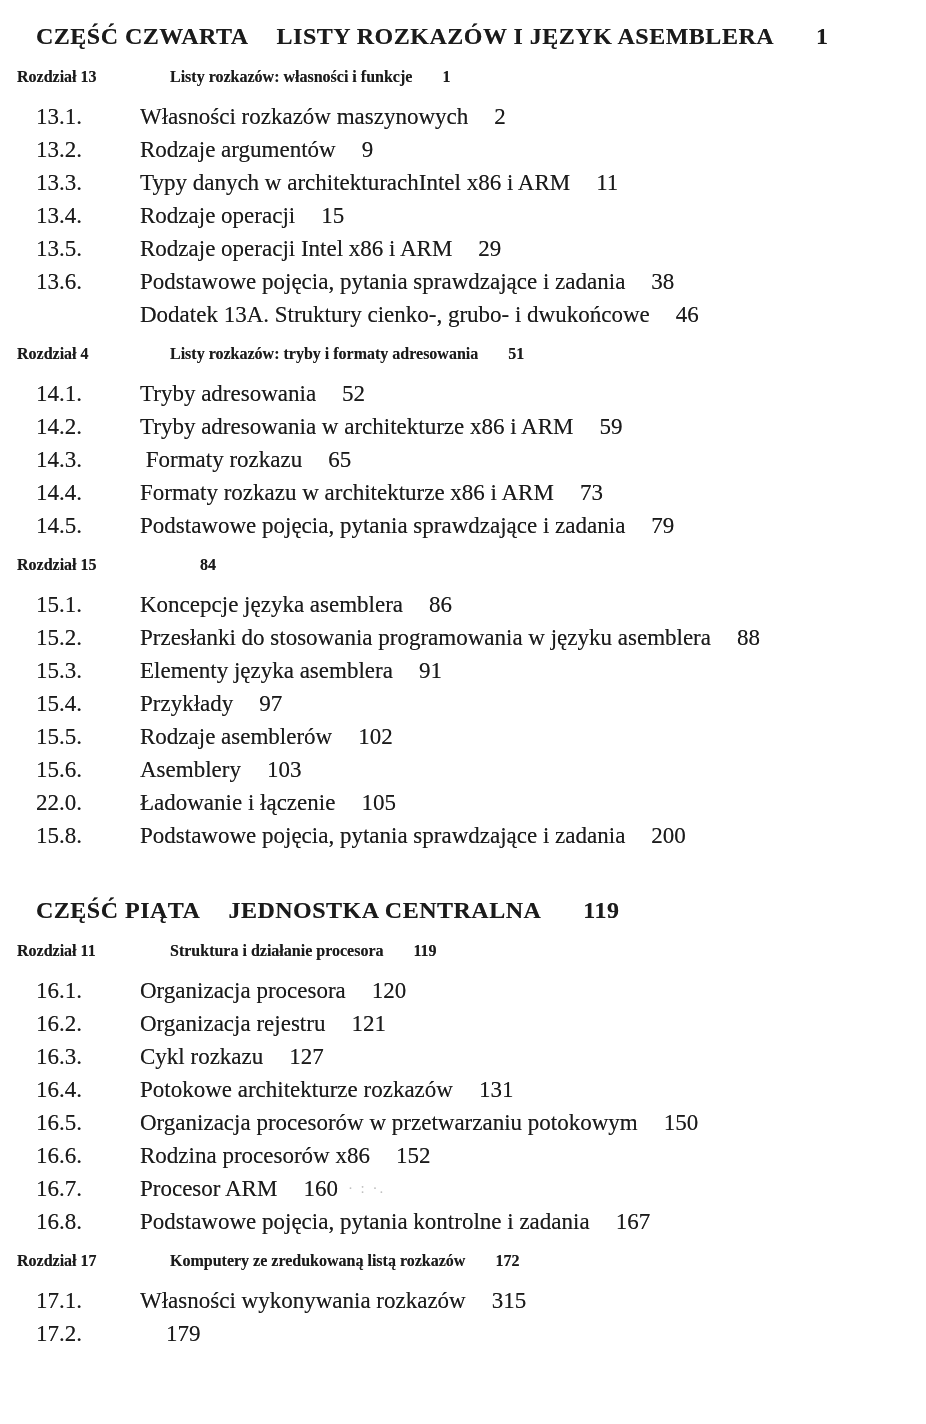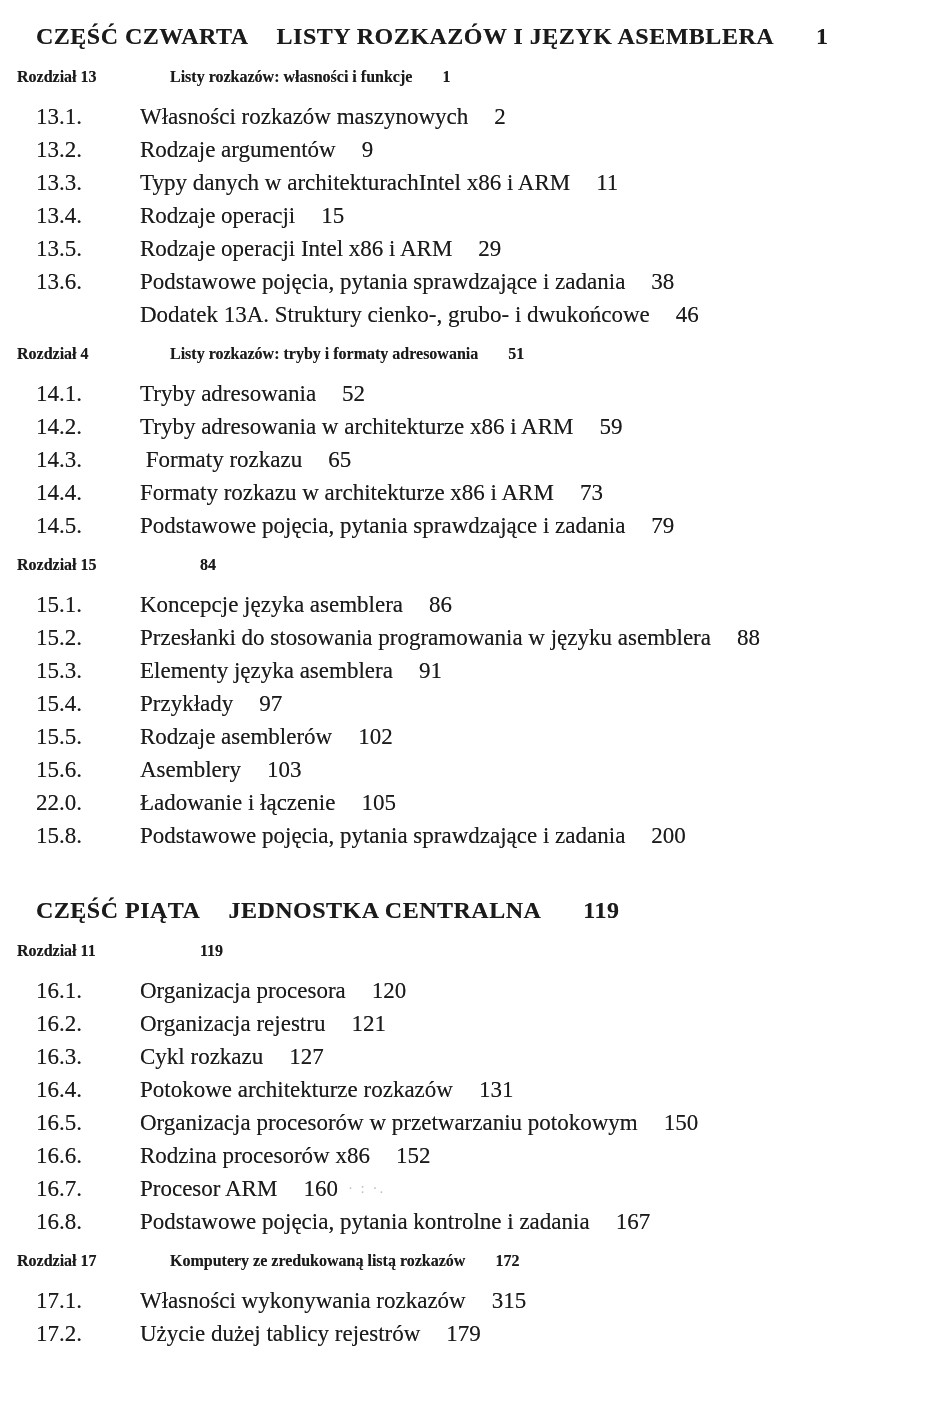--- a/index.html
+++ b/index.html
@@ -90,26 +90,26 @@
       <div class="row chapter"><span class="c-label">Rozdział 15</span><span class="c-page">84</span></div>
       <div class="row section"><span class="s-num">15.1.</span><span class="s-title">Koncepcje języka asemblera</span><span class="s-page">86</span></div>
       <div class="row section"><span class="s-num">15.2.</span><span class="s-title">Przesłanki do stosowania programowania w języku asemblera</span><span class="s-page">88</span></div>
       <div class="row section"><span class="s-num">15.3.</span><span class="s-title">Elementy języka asemblera</span><span class="s-page">91</span></div>
       <div class="row section"><span class="s-num">15.4.</span><span class="s-title">Przykłady</span><span class="s-page">97</span></div>
       <div class="row section"><span class="s-num">15.5.</span><span class="s-title">Rodzaje asemblerów</span><span class="s-page">102</span></div>
       <div class="row section"><span class="s-num">15.6.</span><span class="s-title">Asemblery</span><span class="s-page">103</span></div>
       <div class="row section"><span class="s-num">22.0.</span><span class="s-title">Ładowanie i łączenie</span><span class="s-page">105</span></div>
       <div class="row section"><span class="s-num">15.8.</span><span class="s-title">Podstawowe pojęcia, pytania sprawdzające i zadania</span><span class="s-page">200</span></div>
       <div class="row part"><span class="p-label">CZĘŚĆ PIĄTA</span><span class="p-title">JEDNOSTKA CENTRALNA</span><span class="p-page">119</span></div>
-      <div class="row chapter"><span class="c-label">Rozdział 11</span><span class="c-page">119</span></div>
+      <div class="row chapter"><span class="c-label">Rozdział 11</span><span class="c-title">Struktura i działanie procesora</span><span class="c-page">119</span></div>
       <div class="row section"><span class="s-num">16.1.</span><span class="s-title">Organizacja procesora</span><span class="s-page">120</span></div>
       <div class="row section"><span class="s-num">16.2.</span><span class="s-title">Organizacja rejestru</span><span class="s-page">121</span></div>
       <div class="row section"><span class="s-num">16.3.</span><span class="s-title">Cykl rozkazu</span><span class="s-page">127</span></div>
       <div class="row section"><span class="s-num">16.4.</span><span class="s-title">Potokowe architekturze rozkazów</span><span class="s-page">131</span></div>
       <div class="row section"><span class="s-num">16.5.</span><span class="s-title">Organizacja procesorów w przetwarzaniu potokowym</span><span class="s-page">150</span></div>
       <div class="row section"><span class="s-num">16.6.</span><span class="s-title">Rodzina procesorów x86</span><span class="s-page">152</span></div>
       <div class="row section"><span class="s-num">16.7.</span><span class="s-title">Procesor ARM</span><span class="s-page">160</span><span class="artifact">· : ·.</span></div>
       <div class="row section"><span class="s-num">16.8.</span><span class="s-title">Podstawowe pojęcia, pytania kontrolne i zadania</span><span class="s-page">167</span></div>
       <div class="row chapter"><span class="c-label">Rozdział 17</span><span class="c-title">Komputery ze zredukowaną listą rozkazów</span><span class="c-page">172</span></div>
       <div class="row section"><span class="s-num">17.1.</span><span class="s-title">Własności wykonywania rozkazów</span><span class="s-page">315</span></div>
-      <div class="row section"><span class="s-num">17.2.</span><span class="s-title">Użycie dużej tablicy rejestrów</span><span class="s-page">179</span></div>
+      <div class="row section"><span class="s-num">17.2.</span><span class="s-page">179</span></div>
     </div>
 </div>
 
 </body></html>

